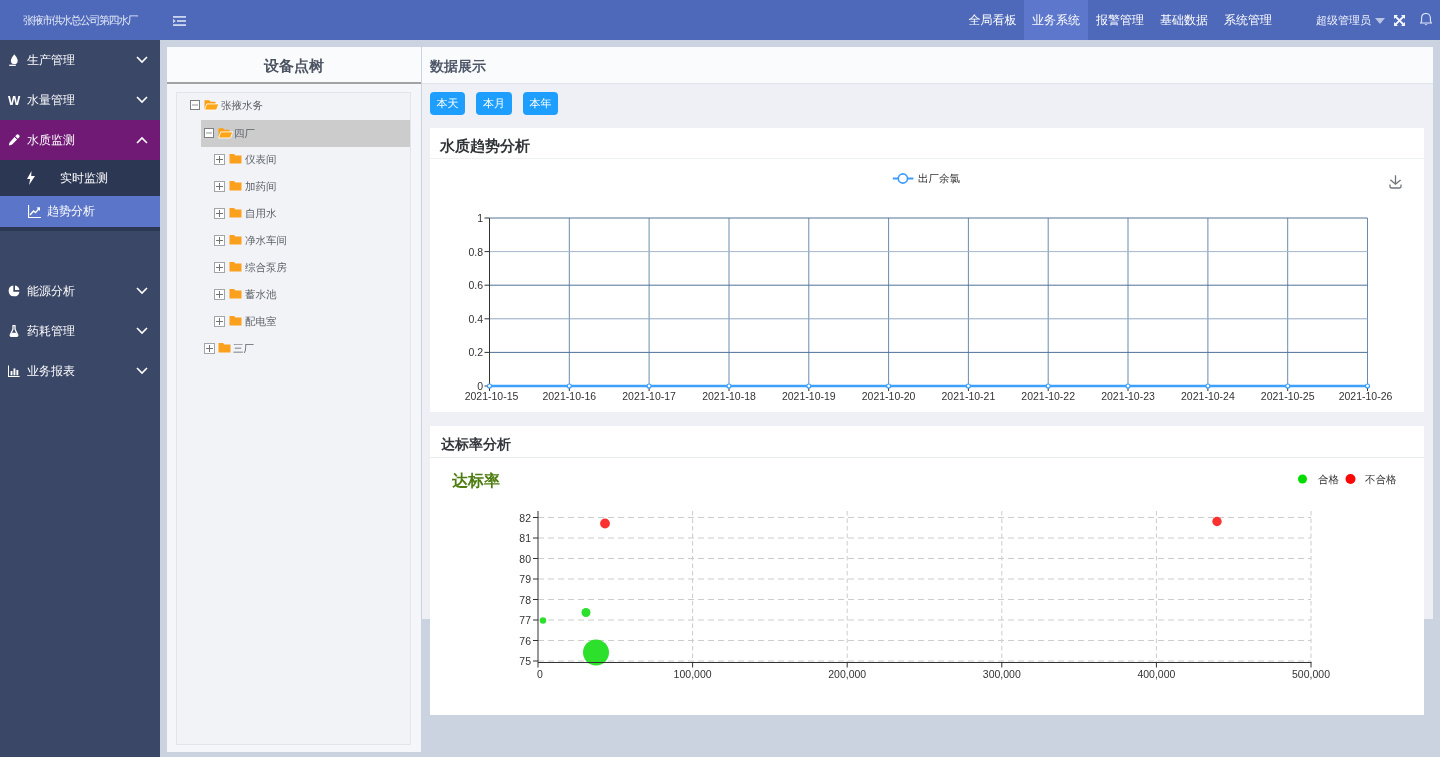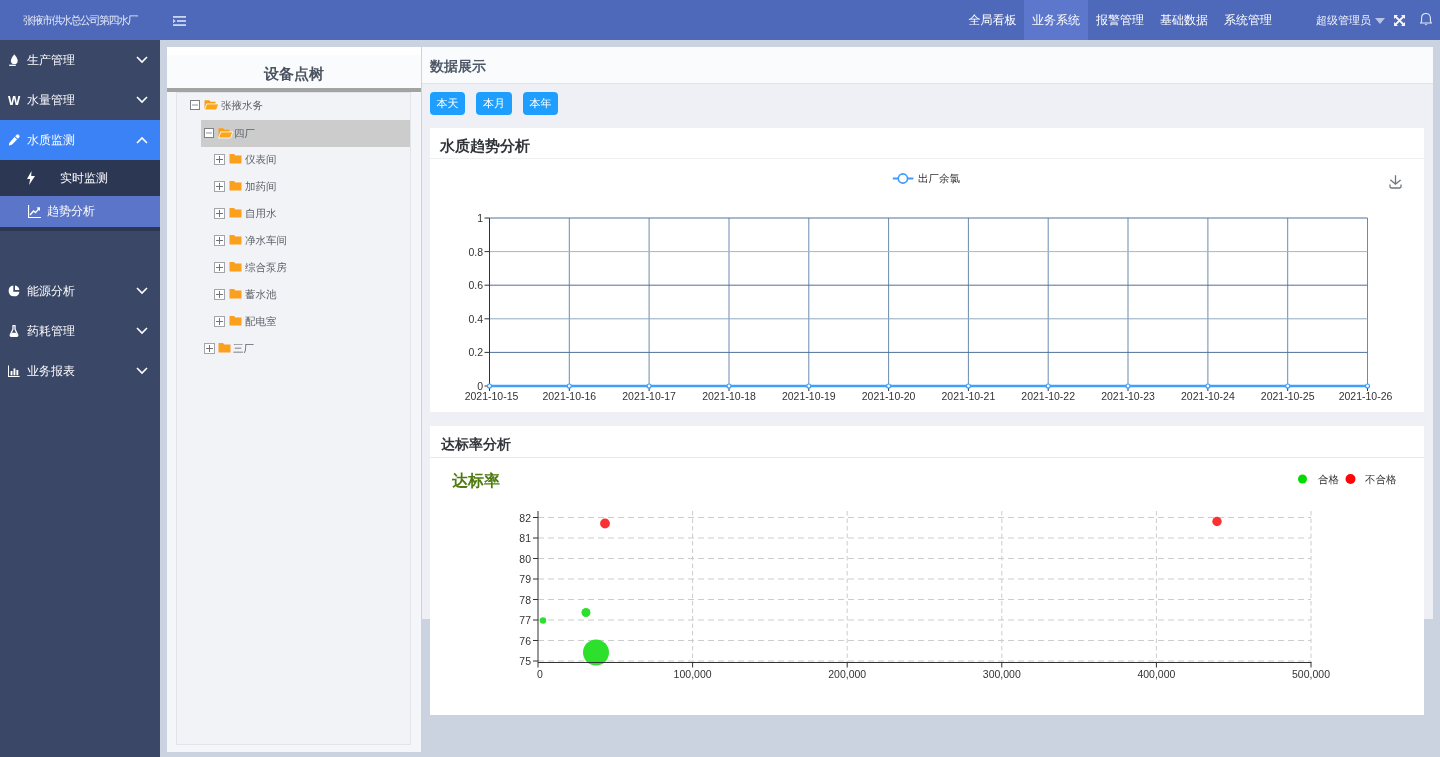--- a/index.html
+++ b/index.html
@@ -18,21 +18,21 @@
 #side { position:absolute; left:0; top:40px; width:160px; height:717px; background:#3a4767; }
 .mitem { position:absolute; left:0; width:160px; height:40px; color:#fff; }
 .mitem .txt { position:absolute; left:27px; top:0; line-height:40px; font-size:12px; color:#fdfdfe; }
 .mitem .ic { position:absolute; left:8px; top:14px; width:12px; height:12px; }
 .mitem .chev { position:absolute; right:12px; top:16px; width:12px; height:8px; }
 #sub { position:absolute; left:0; top:120px; width:160px; height:71px; background:#2c3753; }
 #sub .txt { font-size:12px; color:#fdfdfe; }
 
 
 #lpanel { position:absolute; left:167px; top:47px; width:254px; height:704px; background:#fff; }
-#lpanel .hdr { position:absolute; left:0; top:8px; width:254px; height:37px; background:#fafbfd; border-bottom:4px solid #a3a3a3; text-align:center; line-height:38px; font-size:15px; font-weight:bold; color:#4c5462; }
+#lpanel .hdr { position:absolute; left:0; top:0; width:254px; height:37px; background:#fafbfd; border-bottom:2px solid #a3a3a3; text-align:center; line-height:38px; font-size:15px; font-weight:bold; color:#4c5462; }
 #treebox { position:absolute; left:9px; top:45px; width:235px; height:653px; background:#f2f3f7; border:1px solid #e2e4e9; }
 #lpanel .content { position:absolute; left:0; top:37px; width:254px; height:668px; background:#f5f6f9; }
 
 #rpanel { position:absolute; left:422px; top:47px; width:1011px; height:572px; background:#eef0f5; }
 #rpanel .hdr { position:absolute; left:0; top:0; width:1011px; height:37px; background:#fafbfd; border-bottom:1px solid #dfe3ec; line-height:38px; font-size:14px; font-weight:bold; color:#4e5868; padding-left:8px; }
 .btn { position:absolute; top:45px; height:23px; background:#1e9fff; color:#fff; font-size:11px; border-radius:4px; text-align:center; line-height:23px; }
 #card1 { position:absolute; left:8px; top:81px; width:994px; height:284px; background:#fff; }
 #card1 .t { position:absolute; left:10px; top:9px; font-size:15px; font-weight:bold; color:#2f3338; }
 #card1 .tline { position:absolute; left:0; top:30px; width:994px; height:1px; background:#eef0f2; }
 #card2 { position:absolute; left:8px; top:378.5px; width:994px; height:289px; background:#fff; }
@@ -94,21 +94,21 @@
         <path d="M1 1 L6 6 L11 1" fill="none" stroke="#fff" stroke-width="1.6"></path>
       </svg>
   </div>
   <div class="mitem" style="top:40px">
     <div class="ic" style="top:0;width:20px;font-weight:bold;font-size:13px;line-height:41px;color:#fff;letter-spacing:0">W</div>
     <span class="txt">水量管理</span>
     <svg class="chev" viewBox="0 0 12 8">
         <path d="M1 1 L6 6 L11 1" fill="none" stroke="#fff" stroke-width="1.6"></path>
       </svg>
   </div>
-  <div class="mitem" style="top:80px;background:#3b82f6">
+  <div class="mitem" style="top:80px;background:#701a75">
     <svg class="ic" viewBox="0 0 14 14">
         <path d="M12.8 1.2 c1 1 1 2 0.2 2.8 l-1.6 1.6 -3 -3 1.6 -1.6 c0.8 -0.8 1.8 -0.8 2.8 0.2 Z M7.6 3.4 l3 3 -5.8 5.8 c-0.5 0.5 -3.2 1.4 -3.6 1 -0.4 -0.4 0.5 -3.1 1 -3.6 Z" fill="#fff"></path>
       </svg>
     <span class="txt">水质监测</span>
     <svg class="chev" viewBox="0 0 12 8">
         <path d="M1 7 L6 2 L11 7" fill="none" stroke="#fff" stroke-width="1.6"></path>
       </svg>
   </div>
   <div id="sub">
     <div class="abs" style="left:0;top:36px;width:160px;height:31px;background:#5b76c9"></div>

